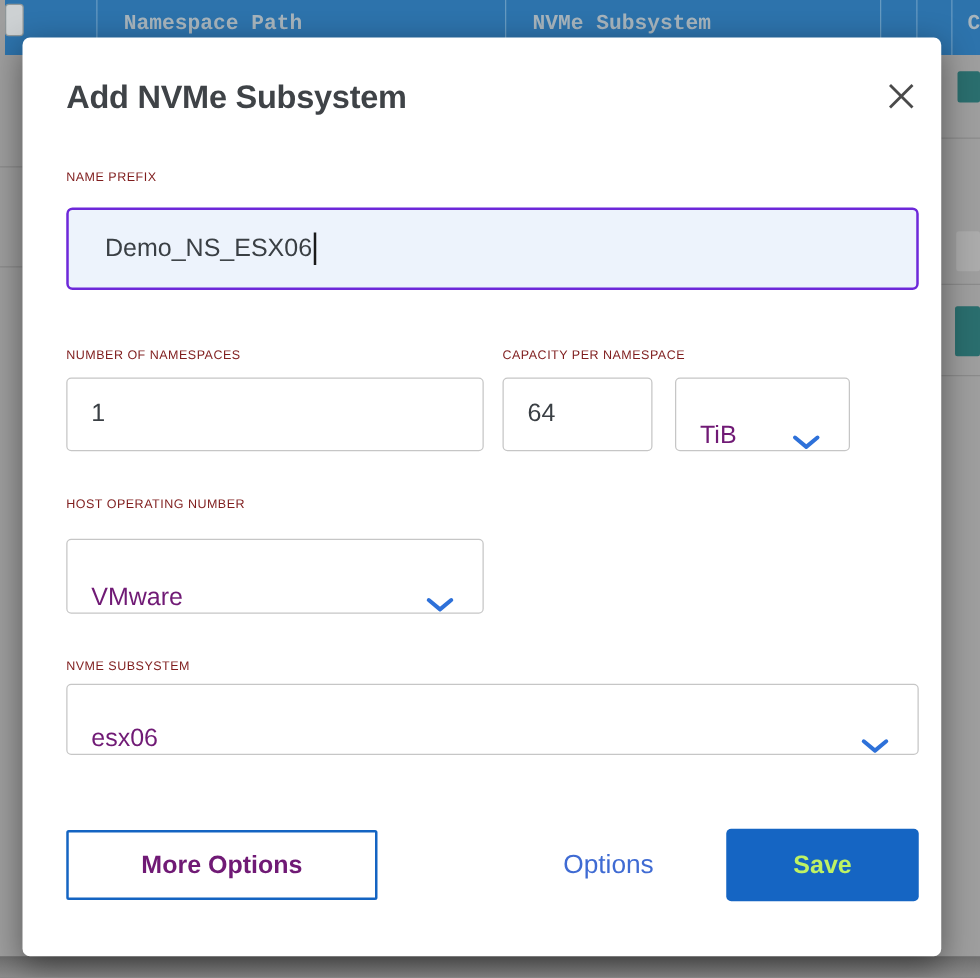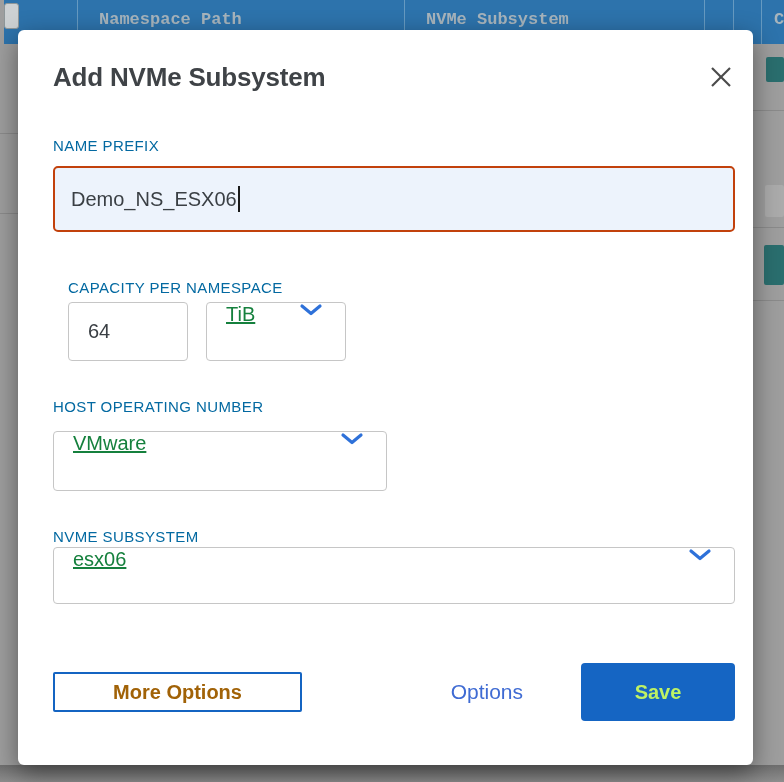--- a/index.html
+++ b/index.html
@@ -18,56 +18,56 @@
   .bottom-strip{position:absolute;left:0;top:765px;width:784px;height:17px;background:linear-gradient(180deg,#6e6e6e,#8d8d8d);}
   
   .modal{
     position:absolute;left:18px;top:30px;width:735px;height:735px;box-sizing:border-box;
     background:#ffffff;border-radius:6px;box-shadow:0 8px 26px rgba(0,0,0,.45);
     padding:30px 18px 0 35px;
   }
   .dlg-header{display:flex;justify-content:space-between;align-items:center;height:34px;}
   .dlg-title{font-size:26px;font-weight:700;color:#3f4347;letter-spacing:-0.2px;}
   .close-btn{width:28px;height:28px;display:flex;align-items:center;justify-content:center;cursor:pointer;background:none;border:none;padding:0;}
-  .field-label{margin-top:43px;height:17px;font-size:15px;letter-spacing:.4px;color:#0369a1;}
+  .field-label{margin-top:43px;height:17px;font-size:10px;letter-spacing:.4px;color:#7f1d1d;}
   .textbox{
     box-sizing:border-box;height:66px;width:682px;margin-top:12px;
-    border:2px solid #c2410c;border-radius:5px;background:#edf3fc;
-    display:flex;align-items:center;padding:0 16px 0 16px;
+    border:2px solid #6d28d9;border-radius:5px;background:#edf3fc;
+    display:flex;align-items:center;padding:0 16px 0 29px;
     font-size:20px;color:#3a3f44;
   }
   .caret{display:inline-block;width:2px;height:26px;background:#1a1a1a;margin-left:1px;}
   .row2{display:flex;margin-top:0;}
   .col1{width:334px;}
   .col2{margin-left:15px;}
   .row2 .field-label{margin-top:47px;}
   .input{
     box-sizing:border-box;height:59px;margin-top:6px;
     border:1px solid #c6c6c6;border-radius:4px;background:#fff;
     font-size:20px;color:#3a3f44;padding:0 14px 0 19px;outline:none;
     font-family:"Liberation Sans", sans-serif;
   }
   .w-full1{width:334px;}
   .w-64{width:120px;}
   .hrow{display:flex;}
   .select{
     box-sizing:border-box;height:59px;margin-top:6px;
     border:1px solid #c6c6c6;border-radius:4px;background:#fff;
-    display:flex;align-items:flex-start;justify-content:space-between;
-    padding:0 22px 0 19px;font-size:20px;color:#15803d;cursor:pointer;text-decoration:underline;
+    display:flex;align-items:flex-end;justify-content:space-between;
+    padding:0 22px 0 19px;font-size:20px;color:#701a75;cursor:pointer;
   }
   .sel-tib{width:140px;margin-left:18px;}
   .lbl3{margin-top:37px;}
   .sel-vmware{width:334px;height:60px;margin-top:16px;}
   .lbl4{margin-top:37px;}
   .sel-subsys{width:682px;height:57px;margin-top:2px;}
   .actions{display:flex;align-items:center;margin-top:59px;width:682px;}
   .btn-more{
-    box-sizing:border-box;width:249px;height:40px;background:#fff;
-    border:2px solid #1464c2;border-radius:2px;color:#a16207;
+    box-sizing:border-box;width:249px;height:56px;background:#fff;
+    border:2px solid #1464c2;border-radius:2px;color:#701a75;
     font-size:20px;font-weight:700;cursor:pointer;font-family:"Liberation Sans", sans-serif;
   }
   .btn-cancel{
     margin-left:auto;background:none;border:none;color:#3f6bd3;
     font-size:21px;font-weight:500;cursor:pointer;padding:0;font-family:"Liberation Sans", sans-serif;
   }
   .btn-save{
     margin-left:58px;box-sizing:border-box;width:154px;height:58px;
     background:#1565c3;border:none;border-radius:4px;color:#bef264;
     font-size:20px;font-weight:700;cursor:pointer;font-family:"Liberation Sans", sans-serif;
@@ -115,20 +115,24 @@
       </button>
     </div>
 
     <div class="field-label">NAME PREFIX</div>
     <div class="textbox">
       <span>Demo_NS_ESX06</span>
       <span class="caret"></span>
     </div>
 
     <div class="row2">
+      <div class="col1">
+        <div class="field-label">NUMBER OF NAMESPACES</div>
+        <input class="input w-full1" value="1" style="">
+      </div>
       <div class="col2">
         <div class="field-label">CAPACITY PER NAMESPACE</div>
         <div class="hrow">
           <input class="input w-64" value="64" style="">
           <div class="select sel-tib">
             <span>TiB</span>
             <svg class="chev" width="24" height="13" viewBox="0 0 24 13">
               <polyline points="3,3 12,10.5 21,3" fill="none" stroke="#2e71d9" stroke-width="3.2" stroke-linecap="round" stroke-linejoin="round"></polyline>
             </svg>
           </div>

